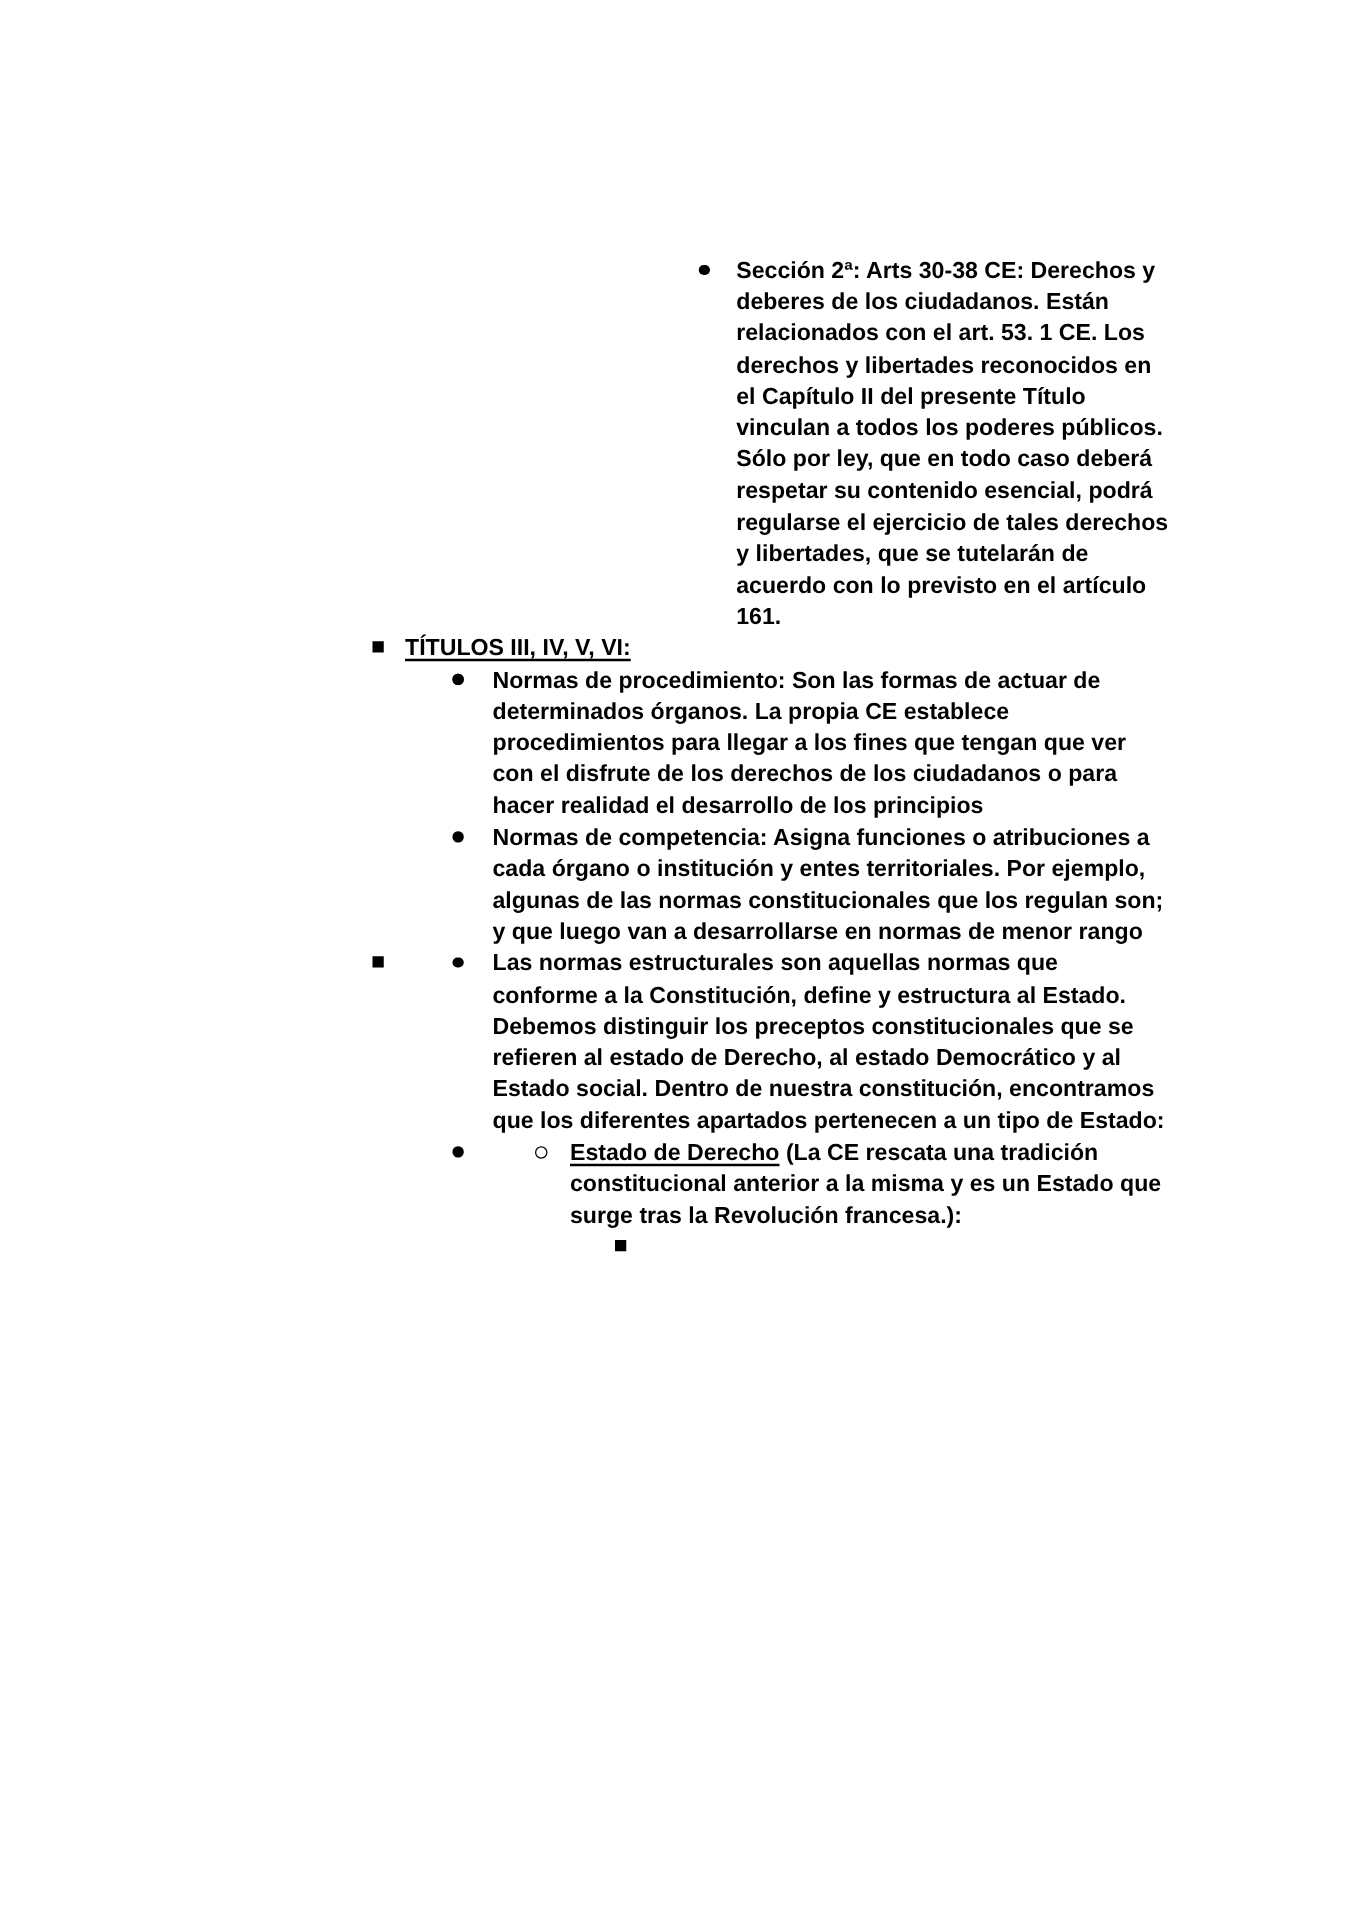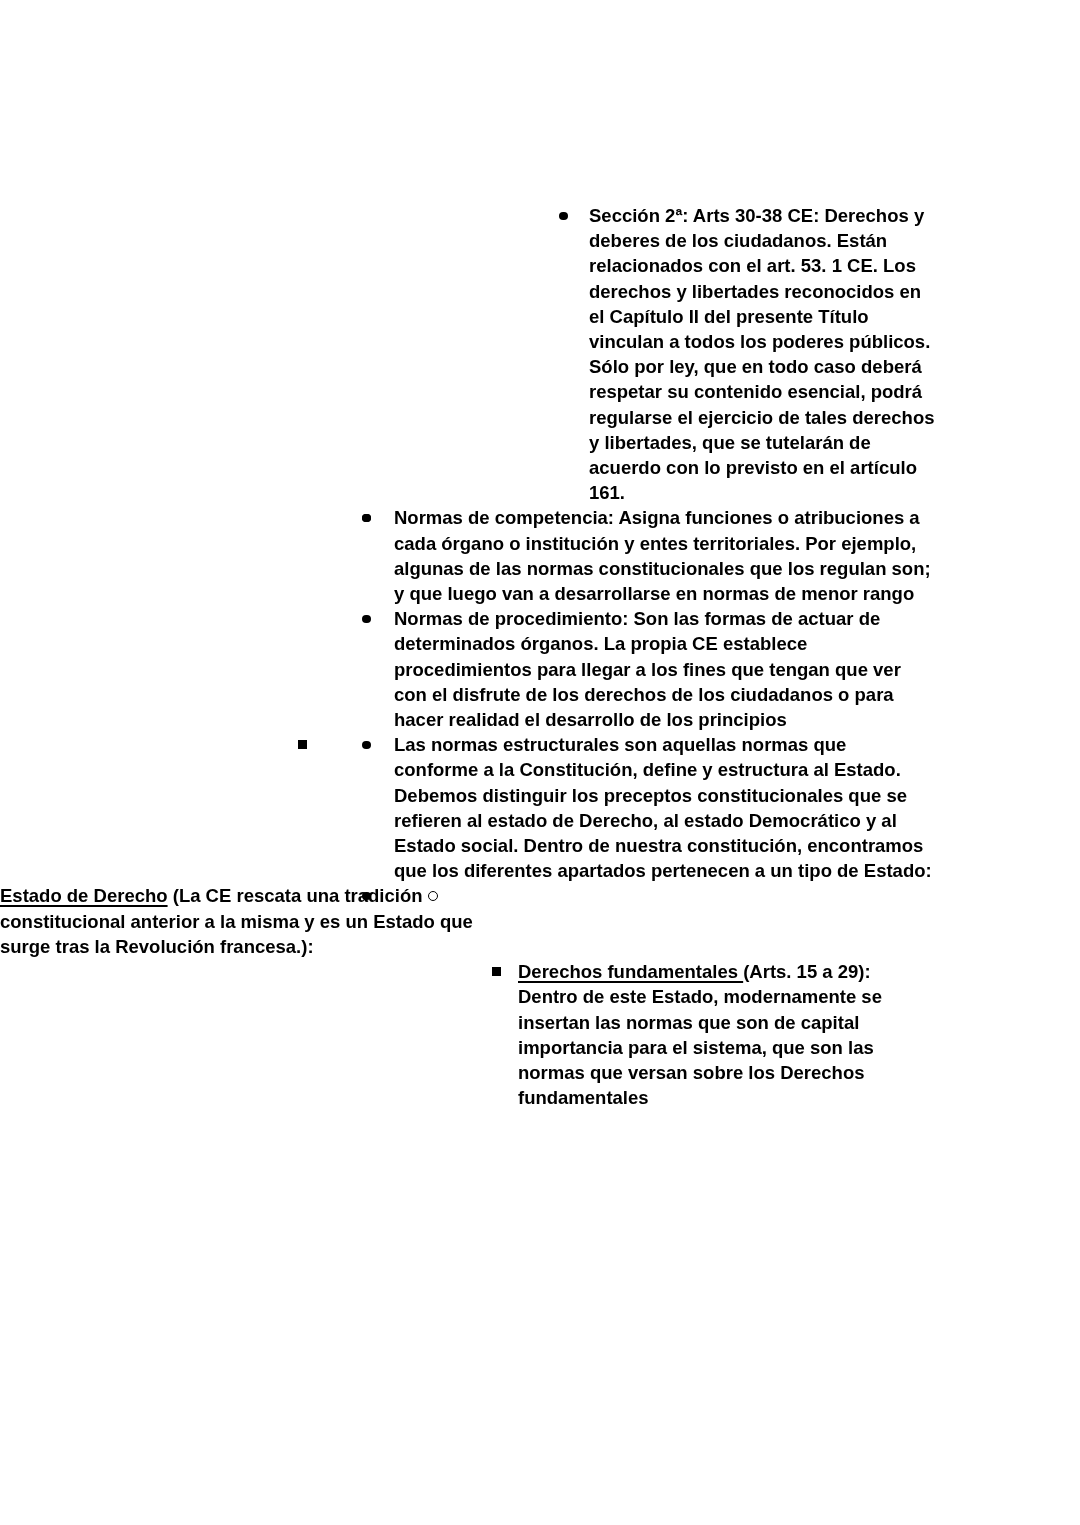--- a/index.html
+++ b/index.html
@@ -28,21 +28,21 @@
     text-decoration-thickness: 2px;
     text-underline-offset: 2.5px;
   }
   .bullet { position: absolute; display: block; }
   .bullet.square { width: 9px;  height: 9px;  background: #000; top: 8px; }
   .bullet.disc   { width: 8.5px; height: 8.5px; background: #000; border-radius: 50%; top: 8.5px; }
   .bullet.circle { width: 10px; height: 10px; border: 1.6px solid #000; border-radius: 50%;
                    box-sizing: border-box; background: transparent; top: 8px; }
   .lv1 { padding-left: 324px; } .lv1 > .bullet { left: 298px; }
   .lv2 { padding-left: 394px; } .lv2 > .bullet { left: 362px; }
-  .lv3 { } .lv3 > .bullet { left: 428px; }
+  .lv3 { padding-left: 456px; } .lv3 > .bullet { left: 428px; }
   .lv4 { padding-left: 518px; } .lv4 > .bullet { left: 492px; }
   .lv5 { padding-left: 589px; } .lv5 > .bullet { left: 559px; }
 </style>
 </head>
 <body>
 
 <div class="page">
   <div class="doc">
 
     <div class="row lv5">
@@ -54,40 +54,44 @@
 el Capítulo II del presente Título
 vinculan a todos los poderes públicos.
 Sólo por ley, que en todo caso deberá
 respetar su contenido esencial, podrá
 regularse el ejercicio de tales derechos
 y libertades, que se tutelarán de
 acuerdo con lo previsto en el artículo
 161.</span>
     </div>
 
-
-    <div class="row lv2">
-      <span class="bullet disc"></span>
+    <div class="row lv1">
+      <span class="bullet square"></span>
+      <span class="txt"><span class="u">TÍTULOS III, IV, V, VI:</span></span>
     </div>
 
     <div class="row lv2">
       <span class="bullet disc"></span>
-      <span class="txt">Normas de competencia: Asigna funciones o atribuciones a
-cada órgano o institución y entes territoriales. Por ejemplo,
-algunas de las normas constitucionales que los regulan son;
-y que luego van a desarrollarse en normas de menor rango</span>
     </div>
 
     <div class="row lv2">
       <span class="bullet disc"></span>
       <span class="txt">Normas de procedimiento: Son las formas de actuar de
 determinados órganos. La propia CE establece
 procedimientos para llegar a los fines que tengan que ver
 con el disfrute de los derechos de los ciudadanos o para
 hacer realidad el desarrollo de los principios</span>
+    </div>
+
+    <div class="row lv2">
+      <span class="bullet disc"></span>
+      <span class="txt">Normas de competencia: Asigna funciones o atribuciones a
+cada órgano o institución y entes territoriales. Por ejemplo,
+algunas de las normas constitucionales que los regulan son;
+y que luego van a desarrollarse en normas de menor rango</span>
     </div>
 
     <div class="row lv1">
       <span class="bullet square"></span>
     </div>
 
     <div class="row lv2">
       <span class="bullet disc"></span>
       <span class="txt">Las normas estructurales son aquellas normas que
 conforme a la Constitución, define y estructura al Estado.
@@ -103,22 +107,16 @@
 
     <div class="row lv3">
       <span class="bullet circle"></span>
       <span class="txt"><span class="u">Estado de Derecho</span><span> (La CE rescata una tradición
 constitucional anterior a la misma y es un Estado que
 surge tras la Revolución francesa.):</span></span>
     </div>
 
     <div class="row lv4">
       <span class="bullet square"></span>
-      <span class="txt"><span class="u">Derechos fundamentales </span><span>(Arts. 15 a 29):
-Dentro de este Estado, modernamente se
-insertan las normas que son de capital
-importancia para el sistema, que son las
-normas que versan sobre los Derechos
-fundamentales</span></span>
     </div>
 
   </div>
 </div>
 
 </body></html>

